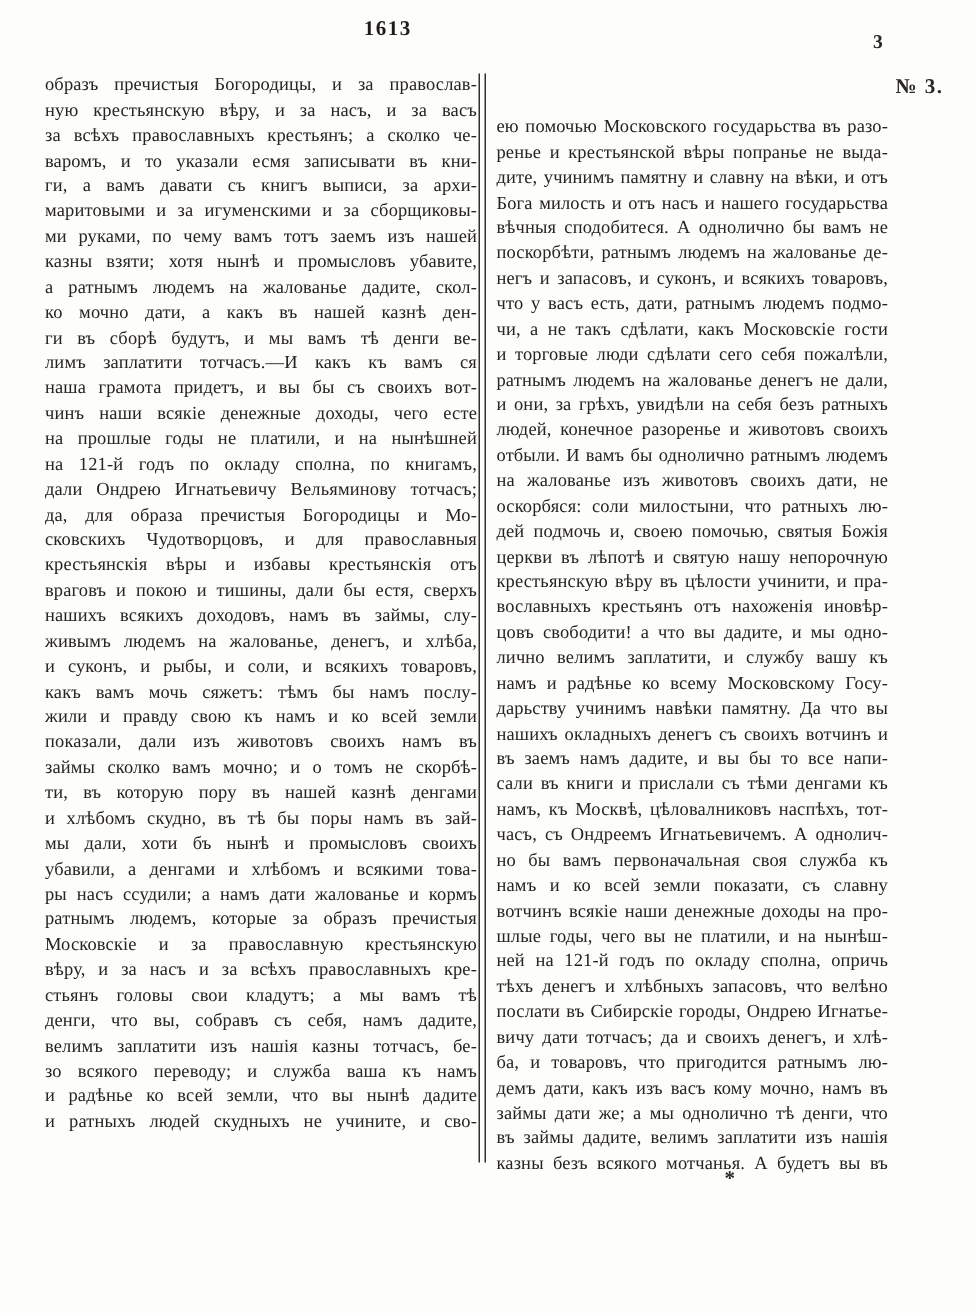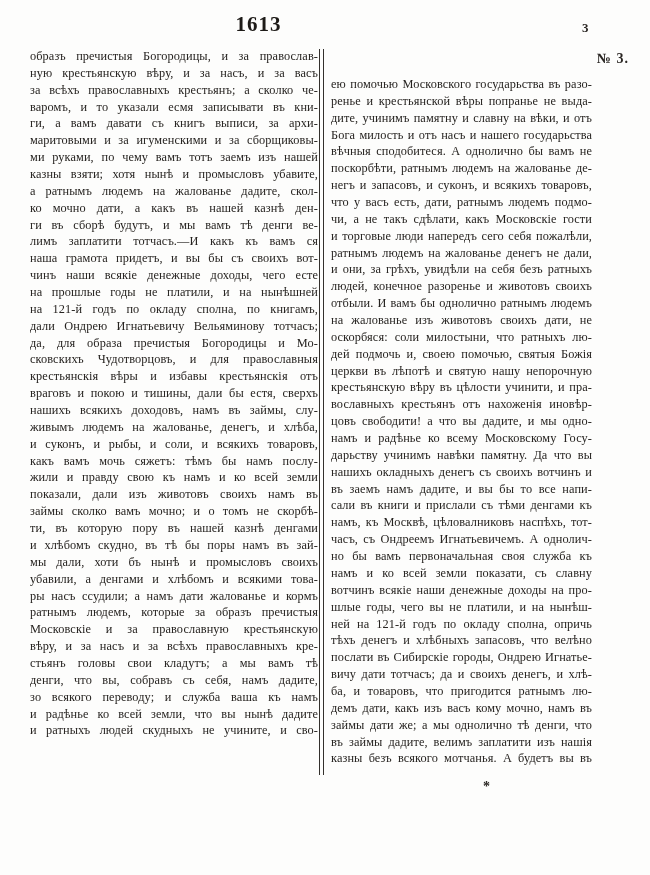--- a/index.html
+++ b/index.html
@@ -9,21 +9,21 @@
     font-family: "Liberation Serif", "DejaVu Serif", serif;
     color: #262320;
     position: relative;
     overflow: hidden;
   }
   .page { position: absolute; inset: 0; }
 
   .page-year {
     position: absolute; top: 12px; left: 0; width: 517px;
     text-align: center;
-    font-size: 21px; font-weight: bold; letter-spacing: 1px;
+    font-size: 14px; font-weight: bold; letter-spacing: 1px;
     color: #1e1b18;
   }
   .page-number {
     position: absolute; top: 20px; left: 582px;
     font-size: 13px; font-weight: bold; color: #2a2623;
   }
   .margin-note {
     position: absolute; top: 51px; left: 597px;
     font-size: 14px; font-weight: bold; letter-spacing: 1px;
     color: #2a2623; white-space: nowrap;
@@ -100,49 +100,51 @@
       <div class="text-line">ти, въ которую пору въ нашей казнѣ денгами</div>
       <div class="text-line">и хлѣбомъ скудно, въ тѣ бы поры намъ въ зай-</div>
       <div class="text-line">мы дали, хоти бъ нынѣ и промысловъ своихъ</div>
       <div class="text-line">убавили, а денгами и хлѣбомъ и всякими това-</div>
       <div class="text-line">ры насъ ссудили; а намъ дати жалованье и кормъ</div>
       <div class="text-line">ратнымъ людемъ, которые за образъ пречистыя</div>
       <div class="text-line">Московскіе и за православную крестьянскую</div>
       <div class="text-line">вѣру, и за насъ и за всѣхъ православныхъ кре-</div>
       <div class="text-line">стьянъ головы свои кладутъ; а мы вамъ тѣ</div>
       <div class="text-line">денги, что вы, собравъ съ себя, намъ дадите,</div>
+      <div class="text-line">велимъ заплатити изъ нашія казны тотчасъ, бе-</div>
       <div class="text-line">зо всякого переводу; и служба ваша къ намъ</div>
       <div class="text-line">и радѣнье ко всей земли, что вы нынѣ дадите</div>
       <div class="text-line">и ратныхъ людей скудныхъ не учините, и сво-</div>
     </div>
 
   <div class="column-divider"></div>
 
   <div class="col col-right">
       <div class="text-line">ею помочью Московского государьства въ разо-</div>
       <div class="text-line">ренье и крестьянской вѣры попранье не выда-</div>
       <div class="text-line">дите, учинимъ памятну и славну на вѣки, и отъ</div>
       <div class="text-line">Бога милость и отъ насъ и нашего государьства</div>
       <div class="text-line">вѣчныя сподобитеся. А однолично бы вамъ не</div>
       <div class="text-line">поскорбѣти, ратнымъ людемъ на жалованье де-</div>
       <div class="text-line">негъ и запасовъ, и суконъ, и всякихъ товаровъ,</div>
       <div class="text-line">что у васъ есть, дати, ратнымъ людемъ подмо-</div>
       <div class="text-line">чи, а не такъ сдѣлати, какъ Московскіе гости</div>
-      <div class="text-line">и торговые люди напередъ сего себя пожалѣли,</div>
+      <div class="text-line">и торговые люди сдѣлати сего себя пожалѣли,</div>
       <div class="text-line">ратнымъ людемъ на жалованье денегъ не дали,</div>
       <div class="text-line">и они, за грѣхъ, увидѣли на себя безъ ратныхъ</div>
       <div class="text-line">людей, конечное разоренье и животовъ своихъ</div>
       <div class="text-line">отбыли. И вамъ бы однолично ратнымъ людемъ</div>
       <div class="text-line">на жалованье изъ животовъ своихъ дати, не</div>
       <div class="text-line">оскорбяся: соли милостыни, что ратныхъ лю-</div>
       <div class="text-line">дей подмочь и, своею помочью, святыя Божія</div>
       <div class="text-line">церкви въ лѣпотѣ и святую нашу непорочную</div>
       <div class="text-line">крестьянскую вѣру въ цѣлости учинити, и пра-</div>
       <div class="text-line">вославныхъ крестьянъ отъ нахоженія иновѣр-</div>
       <div class="text-line">цовъ свободити! а что вы дадите, и мы одно-</div>
+      <div class="text-line">лично велимъ заплатити, и службу вашу къ</div>
       <div class="text-line">намъ и радѣнье ко всему Московскому Госу-</div>
       <div class="text-line">дарьству учинимъ навѣки памятну. Да что вы</div>
       <div class="text-line">нашихъ окладныхъ денегъ съ своихъ вотчинъ и</div>
       <div class="text-line">въ заемъ намъ дадите, и вы бы то все напи-</div>
       <div class="text-line">сали въ книги и прислали съ тѣми денгами къ</div>
       <div class="text-line">намъ, къ Москвѣ, цѣловалниковъ наспѣхъ, тот-</div>
       <div class="text-line">часъ, съ Ондреемъ Игнатьевичемъ. А однолич-</div>
       <div class="text-line">но бы вамъ первоначальная своя служба къ</div>
       <div class="text-line">намъ и ко всей земли показати, съ славну</div>
       <div class="text-line">вотчинъ всякіе наши денежные доходы на про-</div>

